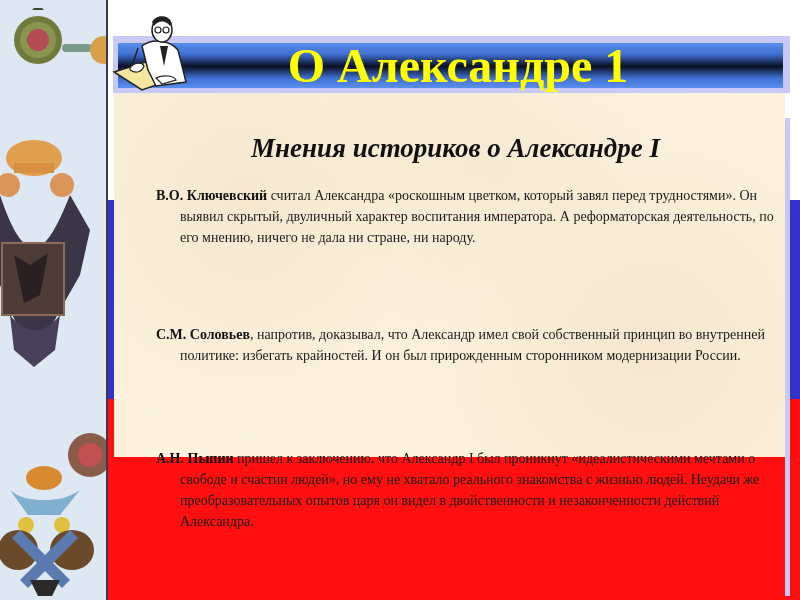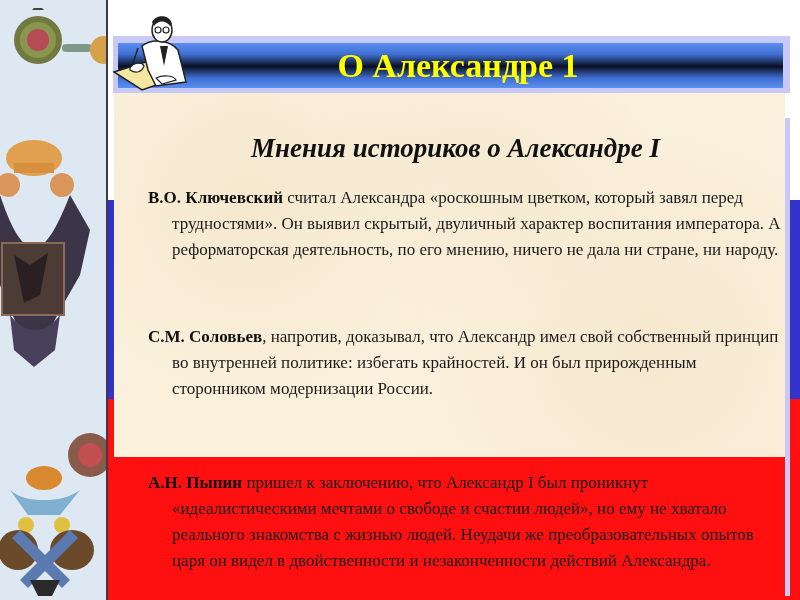--- a/index.html
+++ b/index.html
@@ -27,21 +27,21 @@
     position: absolute; left: 113px; top: 36px; width: 677px; height: 57px;
     background: #c9c9f7;
   }
   .title-bar {
     position: absolute; left: 118px; top: 43px; width: 665px; height: 45px;
     background: linear-gradient(to bottom, #5b8ff0 0%, #3f6fd2 25%, #0a0f22 52%, #3f6fd2 78%, #5b8ff0 100%);
   }
   .title-text {
     position: absolute; left: 118px; top: 40px; width: 665px; height: 50px;
     text-align: center; line-height: 52px;
-    color: #ffff00; font-weight: bold; font-size: 34px;
+    color: #ffff00; font-weight: bold; font-size: 48px;
     font-family: "Liberation Serif", serif;
     padding-left: 15px; box-sizing: border-box;
   }
   .scholar-icon { position: absolute; left: 112px; top: 10px; width: 82px; height: 86px; }
 
   
   .content-edge {
     position: absolute; left: 785px; top: 118px; width: 5px; height: 478px; background: #c9c9f7;
   }
   .content {
@@ -51,28 +51,28 @@
       radial-gradient(circle at 20% 30%, rgba(235,215,180,0.35) 0, transparent 40%),
       radial-gradient(circle at 80% 70%, rgba(235,215,180,0.35) 0, transparent 45%),
       radial-gradient(circle at 55% 15%, rgba(240,225,195,0.4) 0, transparent 35%);
   }
   .heading {
     position: absolute; left: 0; top: 40px; width: 100%;
     text-align: center; font-size: 27px; font-weight: bold; font-style: italic;
     color: #111; padding-left: 12px; box-sizing: border-box;
   }
   .para {
-    position: absolute; left: 34px; width: 610px;
-    font-size: 17px; line-height: 26px; color: #1a1a1a;
+    position: absolute; left: 42px; width: 610px;
+    font-size: 14px; line-height: 21px; color: #1a1a1a;
     padding-left: 24px; text-indent: -24px;
   }
   .para b { font-weight: bold; color: #111; }
   .p1 { top: 92px; }
   .p2 { top: 231px; }
-  .p3 { top: 355px; margin-top: 22px; }
+  .p3 { top: 355px; }
 </style>
 </head>
 <body>
 
 <div class="left-deco">
   <svg class="emblem" style="left:4px;top:8px" width="102" height="62" viewBox="0 0 102 62">
     <g transform="translate(34,32)">
       <circle r="24" fill="#6f7a3c"></circle>
       <circle r="18" fill="#8a9550"></circle>
       <circle r="11" fill="#b44b55"></circle>

